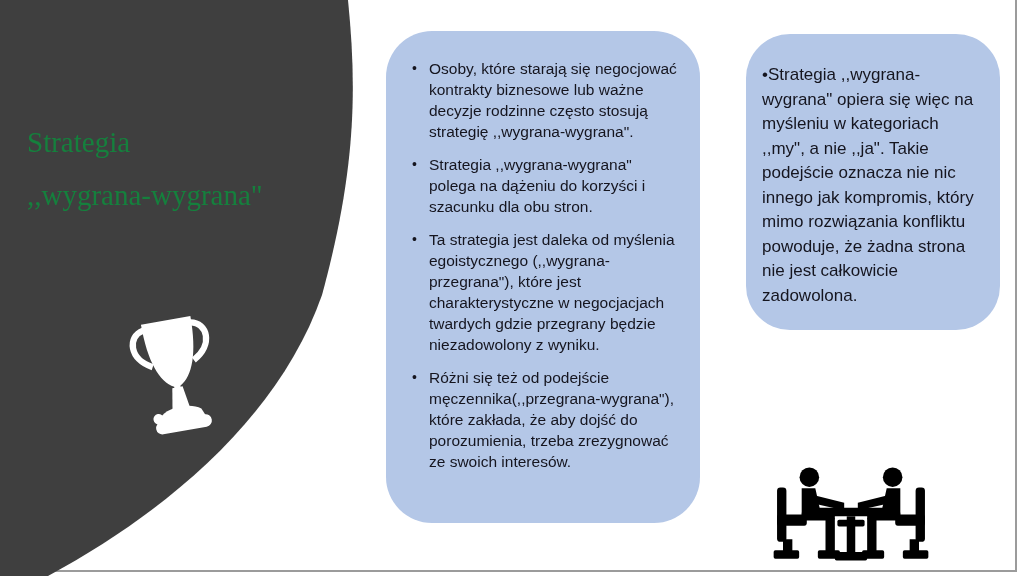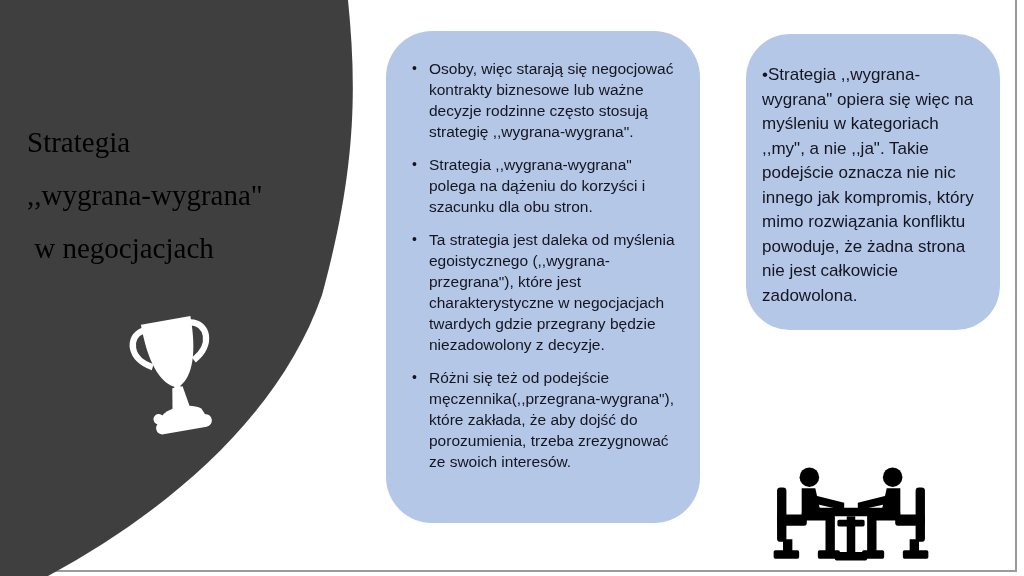--- a/index.html
+++ b/index.html
@@ -11,21 +11,21 @@
   
   .edge-bottom{position:absolute;left:0;top:570px;width:1017px;height:2px;background:#9b9b9b;z-index:1;}
   .edge-right{position:absolute;top:0;left:1015px;width:2px;height:572px;background:#9b9b9b;z-index:1;}
 
   
   .arc-wrap{position:absolute;left:0;top:0;width:370px;height:576px;z-index:2;}
 
   
   .title{
     position:absolute;left:27px;top:116px;width:330px;z-index:3;
-    color:#000000;font-family:"Liberation Serif", serif;
+    color:#15803d;font-family:"Liberation Serif", serif;
     font-size:29px;line-height:53px;font-weight:400;
   }
   .title .tline{white-space:pre;}
 
   
   .trophy{
     position:absolute;left:122px;top:310px;width:108px;height:138px;z-index:3;
     transform:rotate(-10deg);
   }
 
@@ -60,50 +60,49 @@
 
 <div class="arc-wrap">
   <svg width="370" height="576" viewBox="0 0 370 576">
     <path d="M0,0 H348 C357,90 356,170 322,295 C280,415 170,510 48,576 H0 Z" fill="#3f3f3f"></path>
   </svg>
 </div>
 
 <div class="title">
   <div class="tline">Strategia</div>
   <div class="tline">,,wygrana-wygrana"</div>
-  <div class="tline"> w negocjacjach</div>
 </div>
 
 <div class="trophy">
   <svg width="108" height="138" viewBox="0 0 100 132">
     <g fill="#ffffff">
       <path d="M26 9 H74 C74 45 66 66 53 73 L53 76 H47 L47 73 C34 66 26 45 26 9 Z"></path>
       <path d="M27 15 C11 18 9 40 30 51" fill="none" stroke-width="6" stroke="#ffffff"></path>
       <path d="M73 15 C89 18 91 40 70 51" fill="none" stroke-width="6" stroke="#ffffff"></path>
       <path d="M45 74 H55 L59 98 H41 Z"></path>
       <path d="M31 98 C40 91 60 91 69 98 L72 105 H28 Z"></path>
       <circle cx="27" cy="101" r="5"></circle>
       <rect x="23" y="104" width="54" height="12" rx="6"></rect>
     </g>
   </svg>
 </div>
 
 <div class="box box-left">
   <ul class="bullets">
     <li>
       <span class="dot">•</span>
-      <span>Osoby, więc starają się negocjować kontrakty biznesowe lub ważne decyzje rodzinne często stosują strategię ,,wygrana-wygrana".</span>
+      <span>Osoby, które starają się negocjować kontrakty biznesowe lub ważne decyzje rodzinne często stosują strategię ,,wygrana-wygrana".</span>
     </li>
     <li>
       <span class="dot">•</span>
       <span>Strategia ,,wygrana-wygrana" polega na dążeniu do korzyści i szacunku dla obu stron.</span>
     </li>
     <li>
       <span class="dot">•</span>
-      <span>Ta strategia jest daleka od myślenia egoistycznego (,,wygrana-przegrana"), które jest charakterystyczne w negocjacjach twardych gdzie przegrany będzie niezadowolony z decyzje.</span>
+      <span>Ta strategia jest daleka od myślenia egoistycznego (,,wygrana-przegrana"), które jest charakterystyczne w negocjacjach twardych gdzie przegrany będzie niezadowolony z wyniku.</span>
     </li>
     <li>
       <span class="dot">•</span>
       <span>Różni się też od podejście męczennika(,,przegrana-wygrana"), które zakłada, że aby dojść do porozumienia, trzeba zrezygnować ze swoich interesów.</span>
     </li>
   </ul>
 </div>
 
 <div class="box box-right">
   <p><span>•</span><span>Strategia ,,wygrana-wygrana" opiera się więc na myśleniu w kategoriach ,,my", a nie ,,ja". Takie podejście oznacza nie nic innego jak kompromis, który mimo rozwiązania konfliktu powoduje, że żadna strona nie jest całkowicie zadowolona.</span></p>

